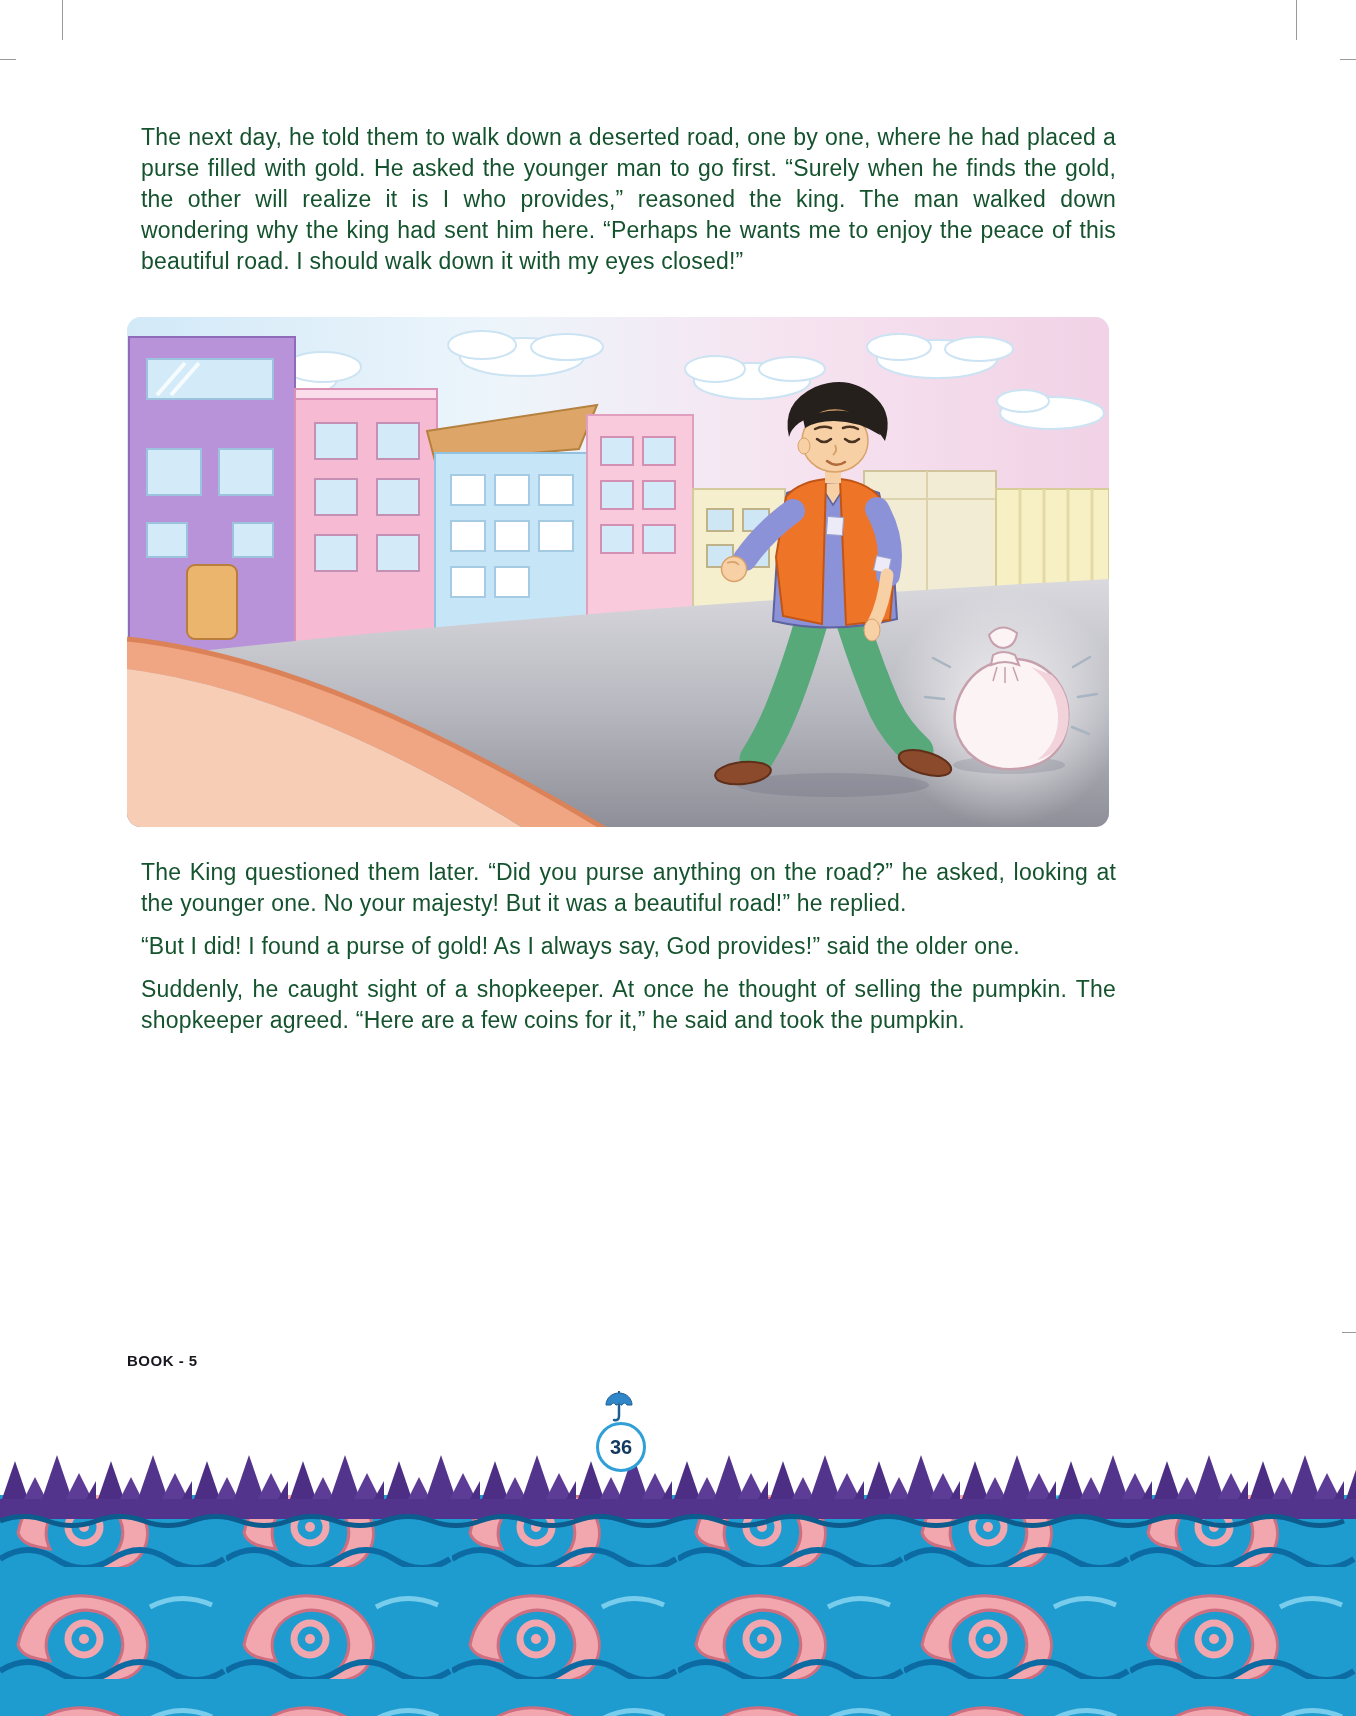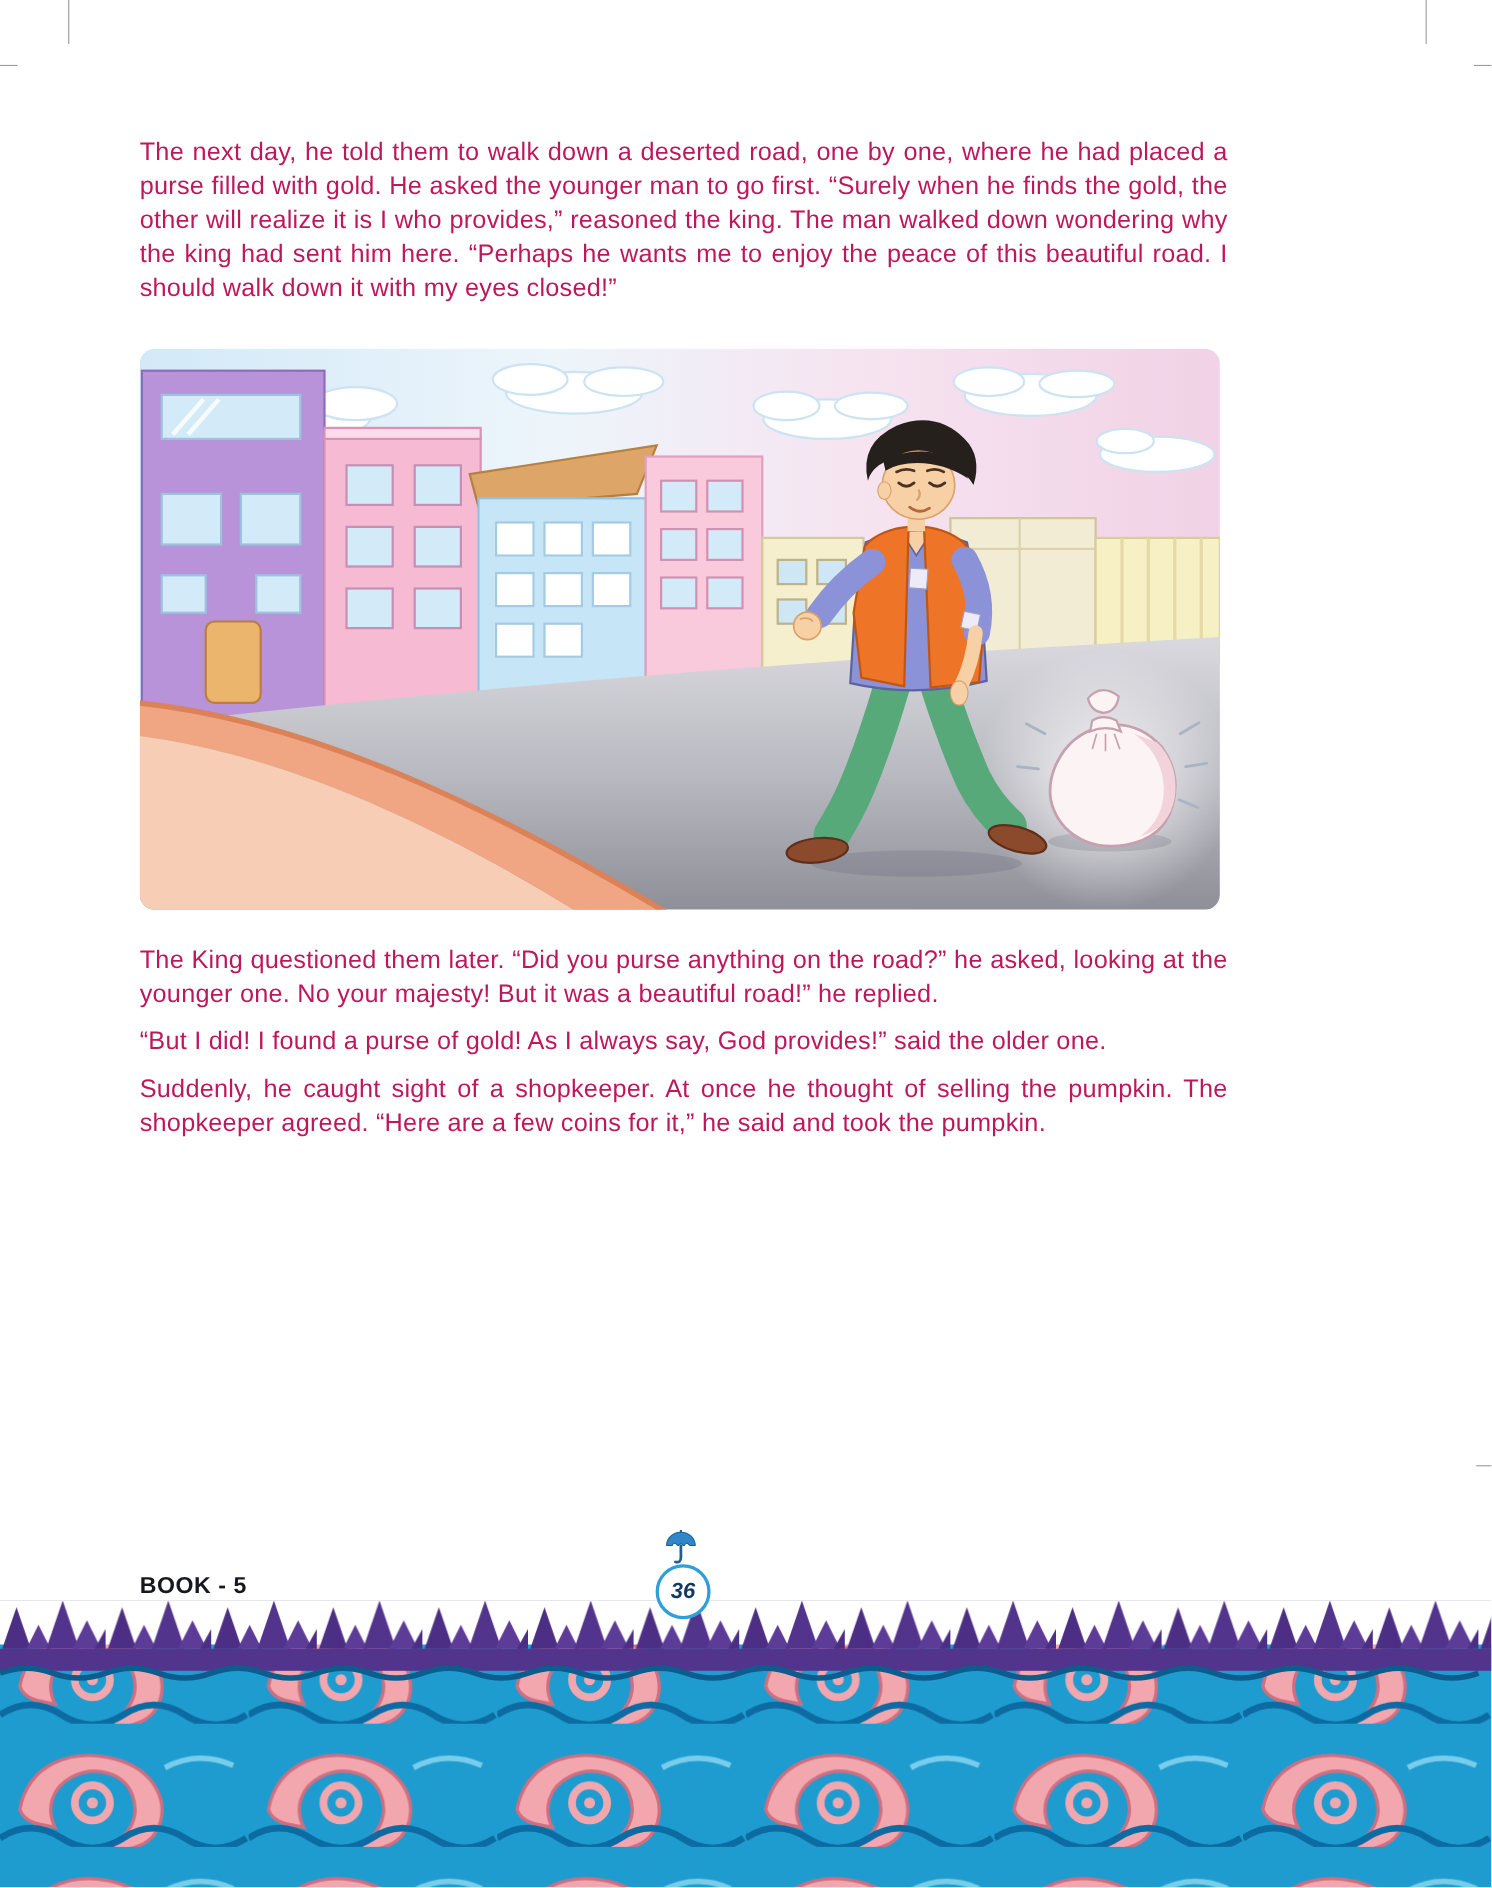--- a/index.html
+++ b/index.html
@@ -2,36 +2,36 @@
 <html><head>
 <meta charset="utf-8">
 <style>
   html,body{margin:0;padding:0;}
   body{
     position:relative;width:1356px;height:1716px;background:#ffffff;
     font-family:"Liberation Sans",sans-serif;overflow:hidden;
   }
   .content{position:absolute;left:127px;top:122px;width:989px;}
   .story-p{
-    font-size:23px;line-height:31px;color:#be185d;text-align:justify;
-    margin:0 0 12px 0;letter-spacing:.2px;
+    font-size:23px;line-height:31px;color:#14532d;text-align:justify;
+    margin:0 0 12px 14px;letter-spacing:.2px;
   }
   .illus{
     width:982px;height:510px;border-radius:14px;overflow:hidden;
     margin:40px 0 30px 0;position:relative;background:#eef5fb;
   }
   .illus svg{display:block;}
   .book-label{
-    position:absolute;left:127px;top:1430px;font-size:21px;font-weight:bold;
+    position:absolute;left:127px;top:1352px;font-size:15px;font-weight:bold;
     color:#17171f;letter-spacing:.5px;z-index:6;
   }
   .page-badge{
     position:absolute;left:596px;top:1422px;width:44px;height:44px;border-radius:50%;
     background:#fff;border:3px solid #2f9fd8;display:flex;align-items:center;
-    justify-content:center;font-size:20px;font-weight:bold;color:#133a5e;z-index:6;font-style:italic;
+    justify-content:center;font-size:20px;font-weight:bold;color:#133a5e;z-index:6;
   }
   .umbrella{position:absolute;left:604px;top:1390px;z-index:6;}
   .border-band{position:absolute;left:0;bottom:0;width:1356px;height:261px;z-index:4;}
   .crop{position:absolute;background:#9a9a9a;}
 </style>
 </head>
 <body>
 
 <div class="crop" style="left:62px;top:0;width:1px;height:40px;"></div>
 <div class="crop" style="left:0;top:59px;width:16px;height:1px;"></div>

